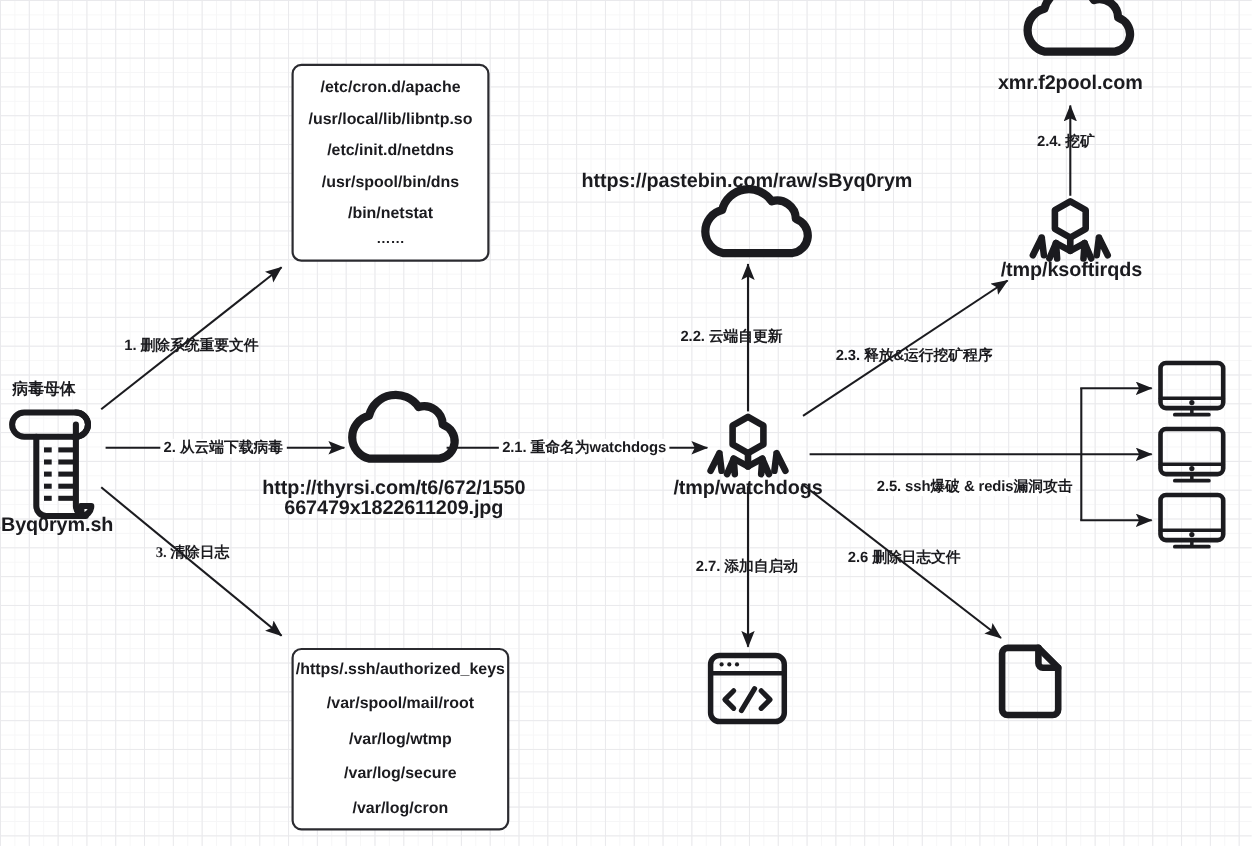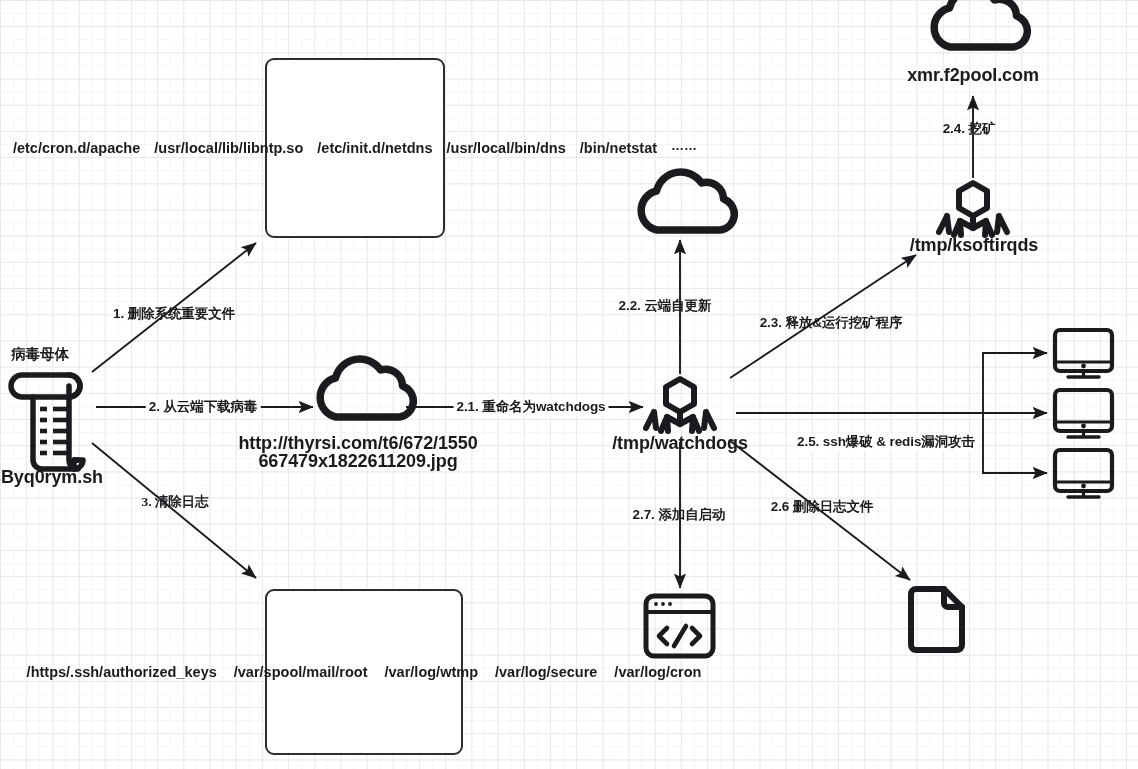--- a/index.html
+++ b/index.html
@@ -40,21 +40,21 @@
     letter-spacing: -0.1px;
   }
   .lbl.ctr { transform: translateX(-50%); text-align: center; }
   .box {
     position: absolute;
     border: 2.5px solid #2b2b30;
     border-radius: 9px;
     background: #ffffff;
     box-sizing: border-box;
     display: flex;
-    flex-direction: row;
+    flex-direction: column;
     align-items: center;
     justify-content: center;
   }
   .box .row {
     font-weight: bold;
     font-size: 14.5px;
     color: #1b1b1f;
     line-height: 1;
     white-space: nowrap;
   }
@@ -191,41 +191,42 @@
       <circle cx="1083.5" cy="486" r="2.4" fill="#1b1b1f" stroke="none"></circle>
       <line x1="1083.5" y1="491" x2="1083.5" y2="496" stroke-width="3.2"></line>
       <line x1="1068" y1="497" x2="1099" y2="497" stroke-width="3.4"></line>
     </g>
   </svg>
 
   <div class="box" style="left:265px; top:58px; width:180px; height:180px; gap:14px;">
     <div class="row">/etc/cron.d/apache</div>
     <div class="row">/usr/local/lib/libntp.so</div>
     <div class="row">/etc/init.d/netdns</div>
-    <div class="row">/usr/local/bin/dns</div>
+    <div class="row">/usr/spool/bin/dns</div>
     <div class="row">/bin/netstat</div>
     <div class="row" style="font-size:13px; margin-top:-6px;">……</div>
   </div>
 
   <div class="box" style="left:265px; top:589px; width:198px; height:166px; gap:17px;">
     <div class="row">/https/.ssh/authorized_keys</div>
     <div class="row">/var/spool/mail/root</div>
     <div class="row">/var/log/wtmp</div>
     <div class="row">/var/log/secure</div>
     <div class="row">/var/log/cron</div>
   </div>
 
   <div class="lbl ctr title-lbl" style="left:40px; top:345px;">病毒母体</div>
   <div class="lbl ctr cap" style="left:47px; top:466px;">sByq0rym.sh</div>
 
   <div class="lbl ctr cap" style="left:358px; top:432px;">http://thyrsi.com/t6/672/1550</div>
   <div class="lbl ctr cap" style="left:358px; top:450px;">667479x1822611209.jpg</div>
 
   <div class="lbl ctr cap" style="left:680px; top:432px;">/tmp/watchdogs</div>
 
+  <div class="lbl ctr cap" style="left:679px; top:153px;">https://pastebin.com/raw/sByq0rym</div>
 
   <div class="lbl ctr cap" style="left:974px; top:234px;">/tmp/ksoftirqds</div>
 
   <div class="lbl ctr cap" style="left:973px; top:64px;">xmr.f2pool.com</div>
 
   <div class="lbl ctr edge-lbl" style="left:174px; top:306px;">1. 删除系统重要文件</div>
 
   <div class="lbl ctr edge-lbl" style="left:203px; top:399px; background:#fff; padding:0 3px;">2. 从云端下载病毒</div>
 
   <div class="lbl ctr edge-lbl" style="left:175px; top:494px;font-family:Liberation Serif, serif;">3. 清除日志</div>

